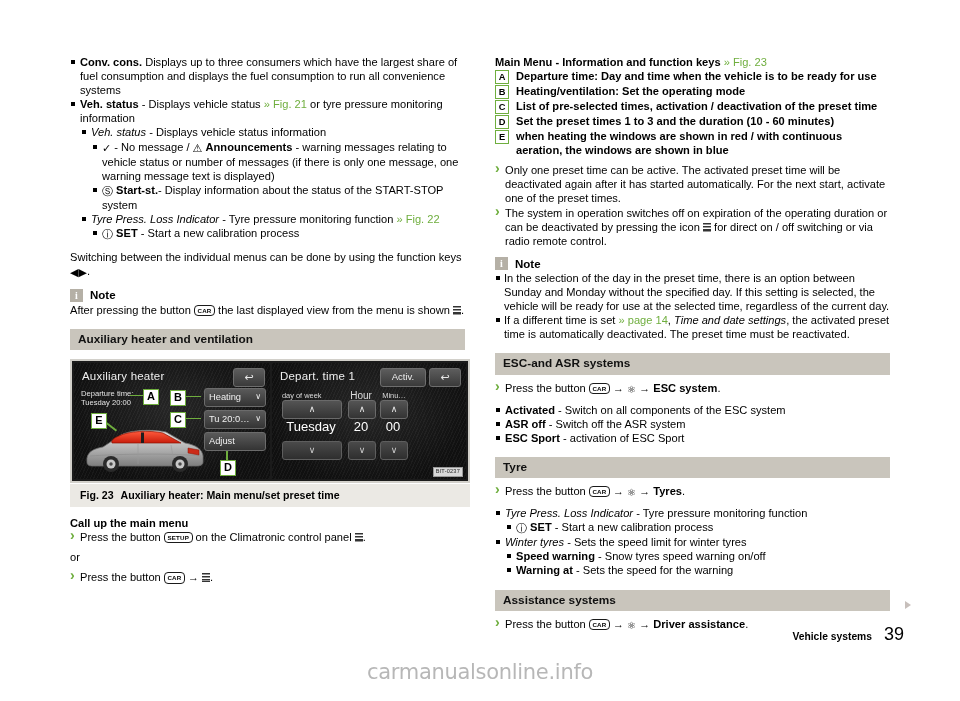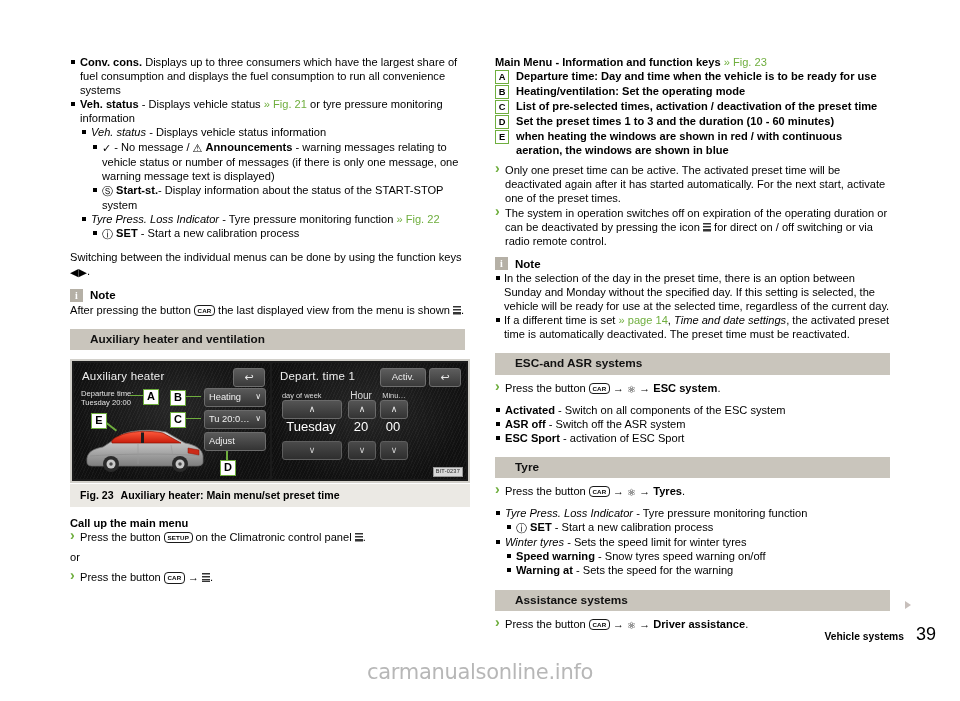--- a/index.html
+++ b/index.html
@@ -75,21 +75,21 @@
 
   b, .bold { font-weight: bold; }
   i, .ital { font-style: italic; }
   .ref { color: #6fae3e; }
 
   
   .sechdr {
     background: #c9c5bc;
     font-weight: bold;
     font-size: 11.8px;
-    padding: 3px 8px 4px 20px;
+    padding: 3px 8px 4px 8px;
     margin: 0;
     color: #111;
   }
 
   
   .notehdr {
     display: flex;
     align-items: center;
     gap: 7px;
     margin: 0;
@@ -324,21 +324,20 @@
   .footer {
     position: absolute;
     left: 0;
     top: 624px;
     width: 908px;
     text-align: right;
     display: flex;
     justify-content: flex-end;
     align-items: baseline;
     gap: 12px;
-    margin-left: 32px;
   }
   .footer-label {
     font-size: 10.3px;
     font-weight: bold;
   }
   .footer-page {
     font-size: 18px;
     font-weight: normal;
     min-width: 24px;
     text-align: left;

